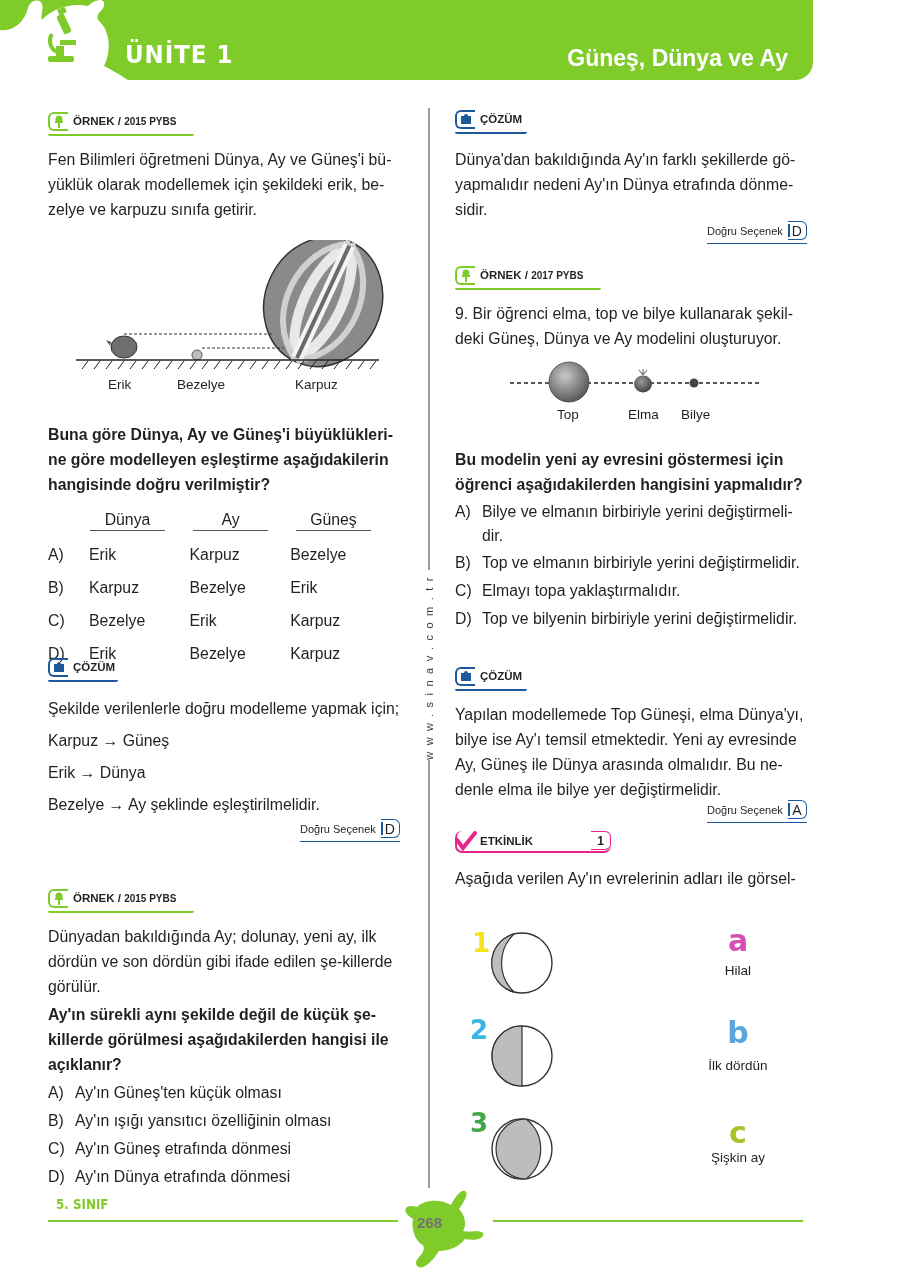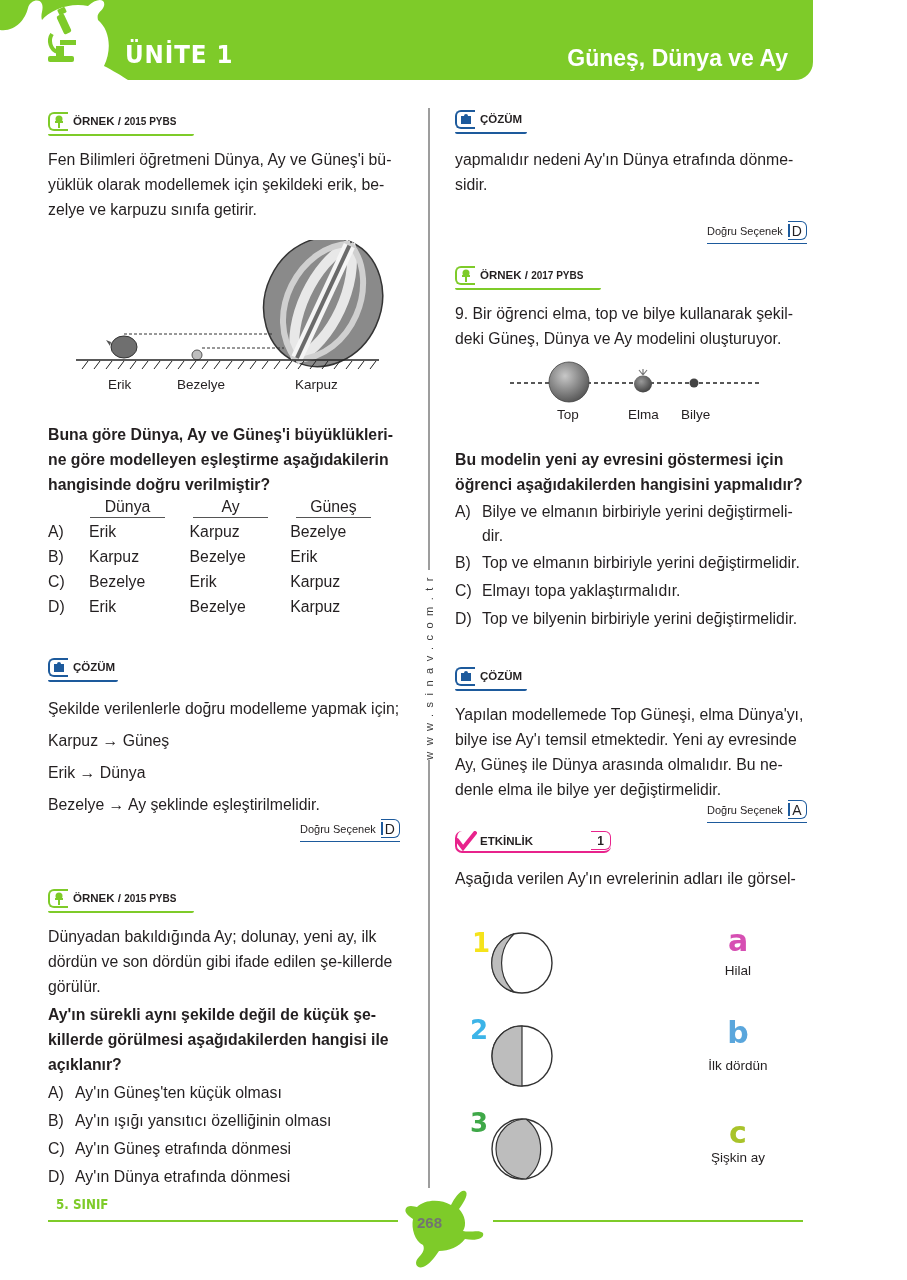--- a/index.html
+++ b/index.html
@@ -32,21 +32,21 @@
   .pb { position: absolute; font-size: 15.8px; line-height: 25px; font-weight: bold; color: #231f20; }
   .opt { position: absolute; font-size: 15.8px; line-height: 20px; color: #231f20; display: flex; }
   .opt .k { width: 27px; flex: none; }
 
   .answer { position: absolute; display: flex; align-items: center; font-size: 11px; color: #231f20; }
   .answer .box { margin-left: 5px; width: 19px; height: 19px; border: 1.5px solid #1d5a9c; border-left: none; border-radius: 0 6px 6px 0; position: relative; font-size: 14px; display:flex; align-items:center; justify-content:center; }
   .answer .box::before { content: ""; position: absolute; left: 0; top: 2px; width: 2px; height: 13px; background: #1d5a9c; }
   .answer .uline { position: absolute; left: 0; right: 0; bottom: -4px; height: 1.5px; background: #1d5a9c; }
 
   .table-wrap { position: absolute; left: 48px; top: 498px; width: 330px; font-size: 15.8px; }
-  .trow { display: flex; height: 25px; align-items: flex-start; }
+  .trow { display: flex; height: 25px; align-items: flex-end; margin-top: 8px; }
   .trow .c0 { width: 42px; }
   .trow .c1 { width: 103px; }
   .trow .c2 { width: 103px; }
   .trow .c3 { width: 90px; }
   .thead .c1, .thead .c2, .thead .c3 { text-align: center; border-bottom: 1.5px solid #555; padding-bottom: 1px; }
   .thead .c1 { width: 75px; margin-right: 28px; }
   .thead .c2 { width: 75px; margin-right: 28px; }
   .thead .c3 { width: 75px; }
 
   .fig-label { position: absolute; font-size: 13.5px; color: #231f20; }
@@ -260,20 +260,21 @@
   <div class="ico">
     <svg width="12" height="11" viewBox="0 0 12 11">
         <rect x="1" y="2" width="10" height="8" fill="#1d5a9c"></rect>
         <circle cx="6" cy="2" r="2" fill="#1d5a9c"></circle>
       </svg>
   </div>
   <span class="lbl">ÇÖZÜM</span>
   <div class="uline" style="width:72px;"></div>
 </div>
 <div class="p" style="left:455px;top:147px;">
+  <div>Dünya'dan bakıldığında Ay'ın farklı şekillerde gö-</div>
   <div>yapmalıdır nedeni Ay'ın Dünya etrafında dönme-</div>
   <div>sidir.</div>
 </div>
 <div class="answer" style="left:707px;top:221px;">
   <span>Doğru Seçenek</span>
   <span class="box">D</span>
   <div class="uline"></div>
 </div>
 
 <div class="badge green" style="left:455px;top:265px;width:146px;">

